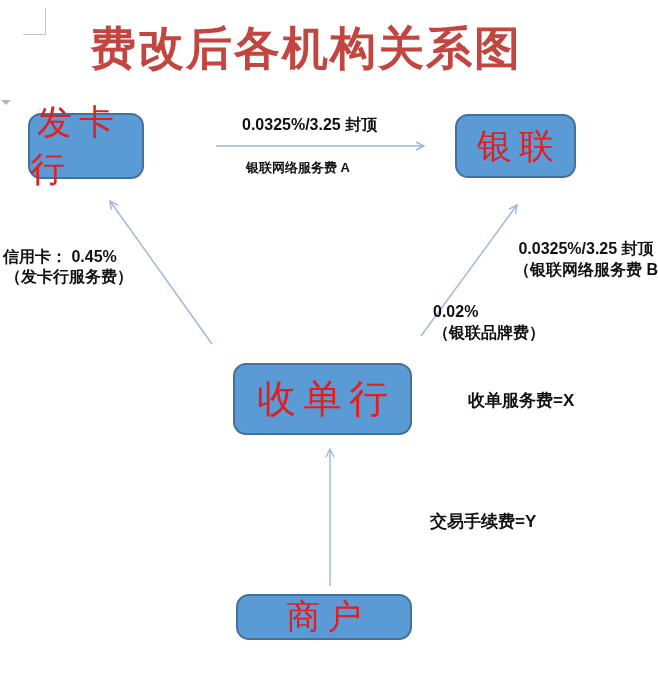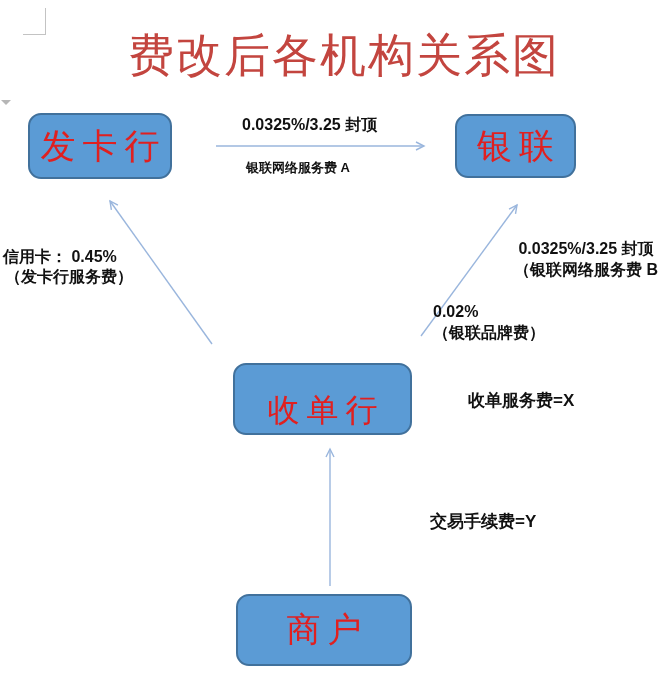--- a/index.html
+++ b/index.html
@@ -29,47 +29,47 @@
   
   .edge-marker{
     left:1px;top:100px;width:0;height:0;
     border-left:5px solid transparent;
     border-right:5px solid transparent;
     border-top:5px solid #9e9e9e;
     opacity:.75;
   }
 
   .diagram-title{
-    left:90px;top:25px;width:470px;
-    text-align:right;
+    left:90px;top:18px;width:470px;
+    text-align:left;
     font-family:"DejaVu Serif","Liberation Serif",serif;
     font-size:46px;
-    font-weight:400;
+    font-weight:700;
     color:var(--title-text);
     letter-spacing:2px;
     white-space:nowrap;
   }
 
   .node{
     background:var(--node-fill);
     border:2px solid var(--node-border);
     border-radius:13px;
     display:flex;
     align-items:center;
     justify-content:center;
     font-family:"DejaVu Serif","Liberation Serif",serif;
     color:var(--node-text);
     letter-spacing:7px;
     text-indent:7px; 
     cursor:default;
   }
-  .node-issuer  {left:28px; top:113px;width:144px;height:66px;font-size:35px;}
+  .node-issuer  {left:28px; top:113px;width:116px;height:66px;font-size:35px;}
   .node-unionpay{left:455px;top:114px;width:121px;height:64px;font-size:35px;}
-  .node-acquirer{left:233px;top:363px;width:179px;height:72px;font-size:32px;align-items:flex-end;}
-  .node-merchant{left:236px;top:594px;width:176px;height:72px;font-size:34px;text-align:center;}
+  .node-acquirer{left:233px;top:363px;width:179px;height:72px;font-size:39px;}
+  .node-merchant{left:236px;top:594px;width:176px;height:46px;font-size:34px;text-align:center;}
 
   .lbl{
     color:var(--label-text);
     font-weight:bold;
     font-size:16px;
     line-height:20px;
     white-space:nowrap;
   }
   .lbl-rate-a   {left:242px;top:115px;}
   .lbl-fee-a    {left:246px;top:158px;font-size:13px;}

